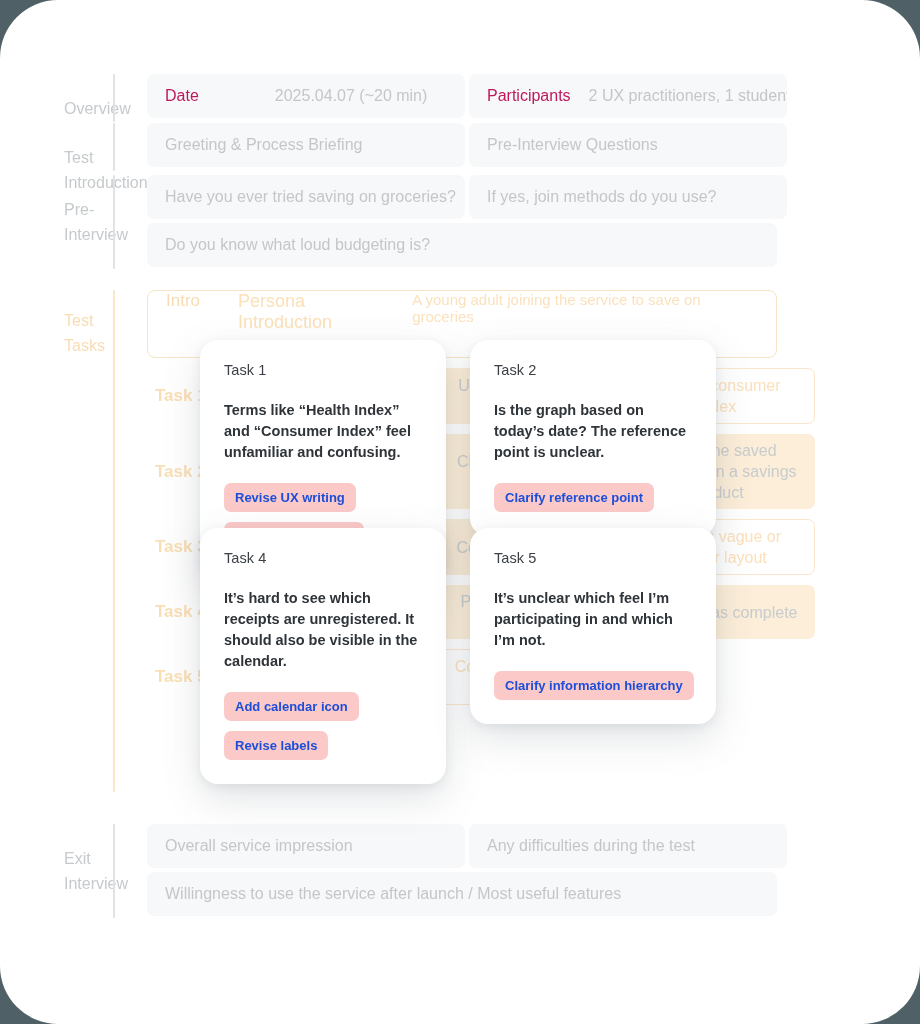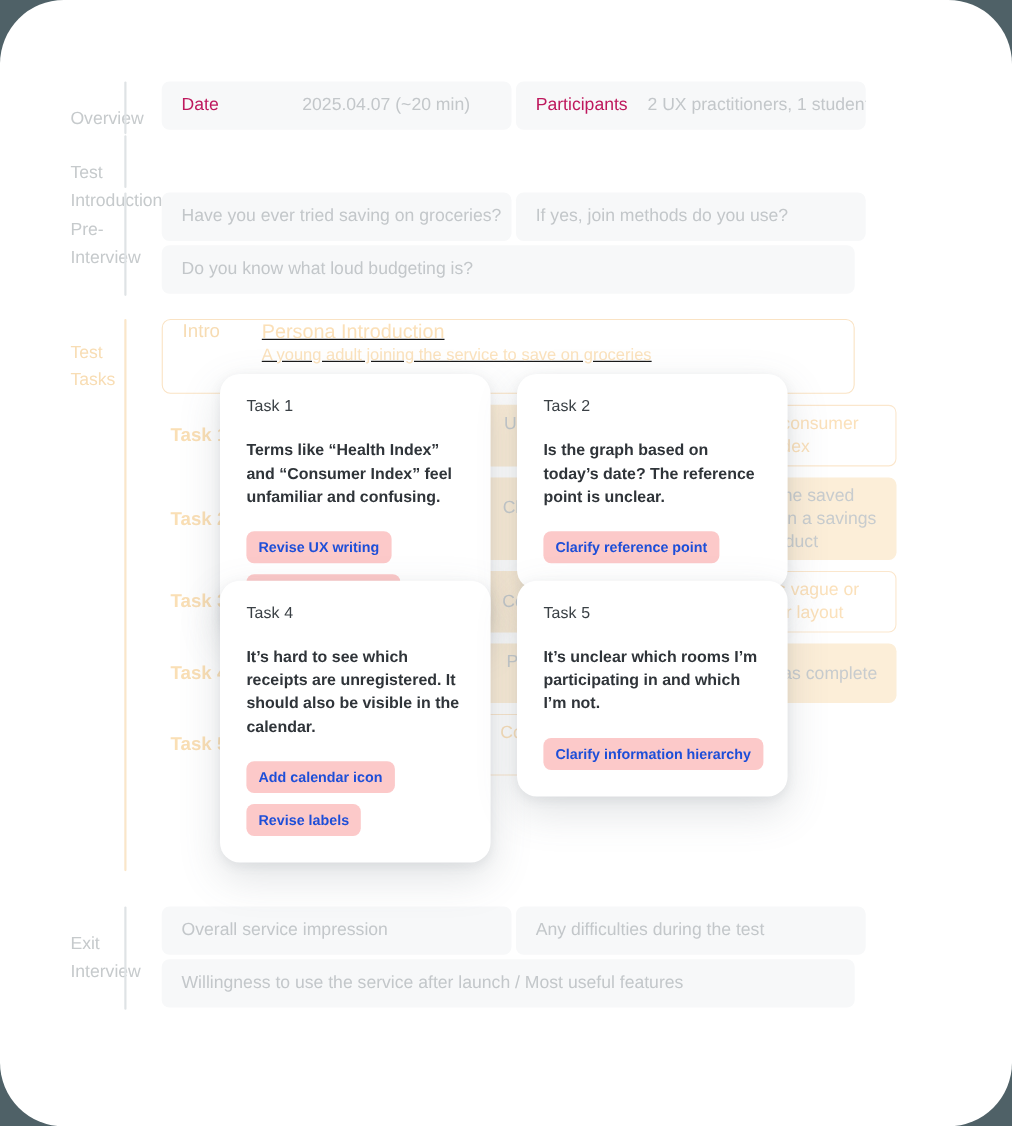--- a/index.html
+++ b/index.html
@@ -122,23 +122,22 @@
     padding: 0 18px;
   }
   .intro-tag {
     font-size: 17px;
     color: #f7dcb3;
     width: 72px;
     flex: 0 0 auto;
   }
   .intro-text {
     display: flex;
-    flex-direction: column;
-    gap: 2px;
-    text-decoration: underline;
+    flex-direction: row;
+    gap: 12px;
   }
   .intro-title { font-size: 18px; color: #fbe0b8; }
   .intro-sub   { font-size: 15px; color: #fbe2bd; }
 
   .trow {
     display: flex;
     align-items: stretch;
     gap: 8px;
   }
   .tlabel {
@@ -236,20 +235,26 @@
             <span class="kv-val">2 UX practitioners, 1 student</span>
           </div>
         </div>
       </div>
     </div>
 
     <div class="section" style="left:0; top:123px; width:920px;">
       <div class="sec-label">Test
 Introduction</div>
       <div class="rail" style="height:48px;"></div>
+      <div class="rows">
+        <div class="row">
+          <div class="cell w-half">Greeting &amp; Process Briefing</div>
+          <div class="cell w-half">Pre-Interview Questions</div>
+        </div>
+      </div>
     </div>
 
     <div class="section" style="left:0; top:175px; width:920px;">
       <div class="sec-label">Pre-
 Interview</div>
       <div class="rail" style="height:94px;"></div>
       <div class="rows">
         <div class="row">
           <div class="cell w-half">Have you ever tried saving on groceries?</div>
           <div class="cell w-half">If yes, join methods do you use?</div>
@@ -347,20 +352,20 @@
       <div class="card-title">Task 4</div>
       <div class="card-body">It’s hard to see which receipts are unregistered. It should also be visible in the calendar.</div>
       <div class="chips">
         <span class="chip">Add calendar icon</span>
         <span class="chip">Revise labels</span>
       </div>
     </div>
 
     <div class="card" id="card-task5">
       <div class="card-title">Task 5</div>
-      <div class="card-body">It’s unclear which rooms I’m participating in and which I’m not.</div>
+      <div class="card-body">It’s unclear which feel I’m participating in and which I’m not.</div>
       <div class="chips">
         <span class="chip">Clarify information hierarchy</span>
       </div>
     </div>
 
   </div>
 </div>
 
 </body></html>

